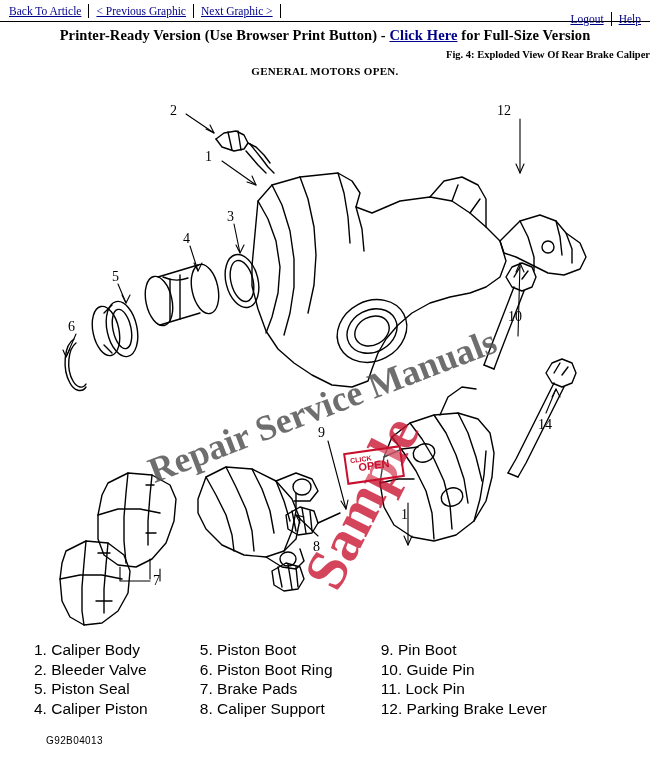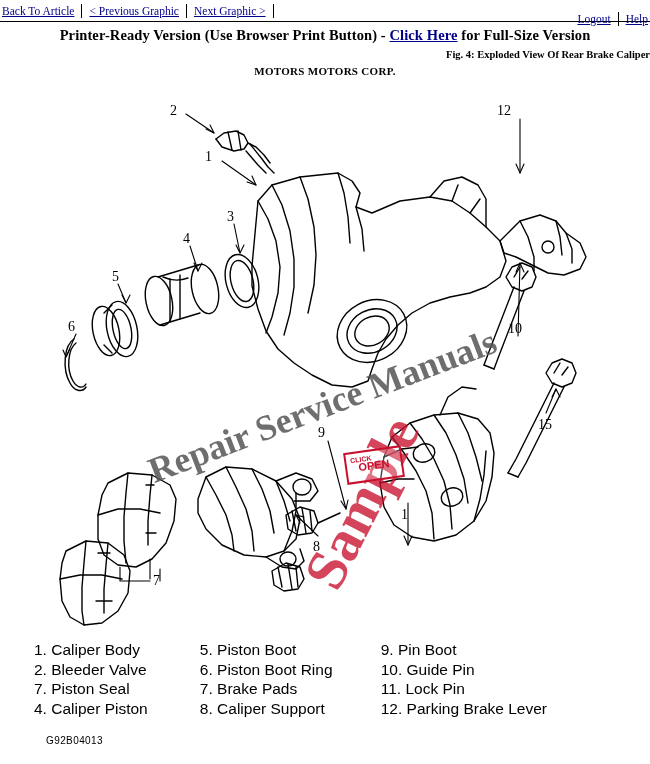--- a/index.html
+++ b/index.html
@@ -12,21 +12,21 @@
     position:relative;
     overflow:hidden;
   }
 
   
   .navbar {
     height:22px;
     border-bottom:1px solid #000;
     display:flex;
     align-items:center;
-    padding:0 2px;
+    padding:0 9px;
     font-family:"Liberation Serif", serif;
     font-size:11.5px;
   }
   .nav-left { display:flex; align-items:center; }
   .nav-right { margin-left:auto; display:flex; align-items:center;margin-top:16px; }
   .nav-link {
     color:#00008B;
     text-decoration:underline;
     cursor:pointer;
     white-space:nowrap;
@@ -168,21 +168,21 @@
     <span class="nav-link">Logout</span>
     <span class="nav-sep"></span>
     <span class="nav-link">Help</span>
   </div>
 </div>
 
 <div class="printer-line">
   <span>Printer-Ready Version (Use Browser Print Button) - </span><span class="click">Click Here</span><span> for Full-Size Version</span>
 </div>
 <div class="fig-line">Fig. 4: Exploded View Of Rear Brake Caliper</div>
-<div class="corp-line">MOTORS MOTORS CORP.</div>
+<div class="corp-line">GENERAL MOTORS OPEN.</div>
 
 <div class="drawing">
 
   <svg width="650" height="555" viewBox="0 0 650 555">
     <g fill="none" stroke="#000" stroke-width="1.4" stroke-linejoin="round" stroke-linecap="round">
 
       <path d="M252 185 L258 120 L272 104 L300 96 L338 92 L352 100 L360 112 L356 126
                L372 132 L400 120 L430 116 L452 120 L470 132 L486 146 L500 160
                L506 180 L500 196 L486 206 L470 212 L450 216 L430 222
                L412 232 L398 244 L386 258 L378 272 L372 288 L368 300
@@ -344,33 +344,33 @@
     <span>OPEN</span>
   </div>
 
   <div class="callout" style="left:170px; top:22px;">2</div>
   <div class="callout" style="left:205px; top:68px;">1</div>
   <div class="callout" style="left:497px; top:22px;">12</div>
   <div class="callout" style="left:227px; top:128px;">3</div>
   <div class="callout" style="left:183px; top:150px;">4</div>
   <div class="callout" style="left:112px; top:188px;">5</div>
   <div class="callout" style="left:68px;  top:238px;">6</div>
-  <div class="callout" style="left:508px; top:240px;">10</div>
-  <div class="callout" style="left:538px; top:336px;">15</div>
+  <div class="callout" style="left:508px; top:228px;">10</div>
+  <div class="callout" style="left:538px; top:336px;">14</div>
   <div class="callout" style="left:318px; top:344px;">9</div>
   <div class="callout" style="left:401px; top:426px;">1</div>
   <div class="callout" style="left:313px; top:458px;">8</div>
   <div class="callout" style="left:153px; top:492px;">7</div>
 </div>
 
 <div class="legend">
   <ol class="col1">
     <li>1. Caliper Body</li>
     <li>2. Bleeder Valve</li>
-    <li>7. Piston Seal</li>
+    <li>5. Piston Seal</li>
     <li>4. Caliper Piston</li>
   </ol>
   <ol class="col2">
     <li>5. Piston Boot</li>
     <li>6. Piston Boot Ring</li>
     <li>7. Brake Pads</li>
     <li>8. Caliper Support</li>
   </ol>
   <ol class="col3">
     <li>9. Pin Boot</li>

